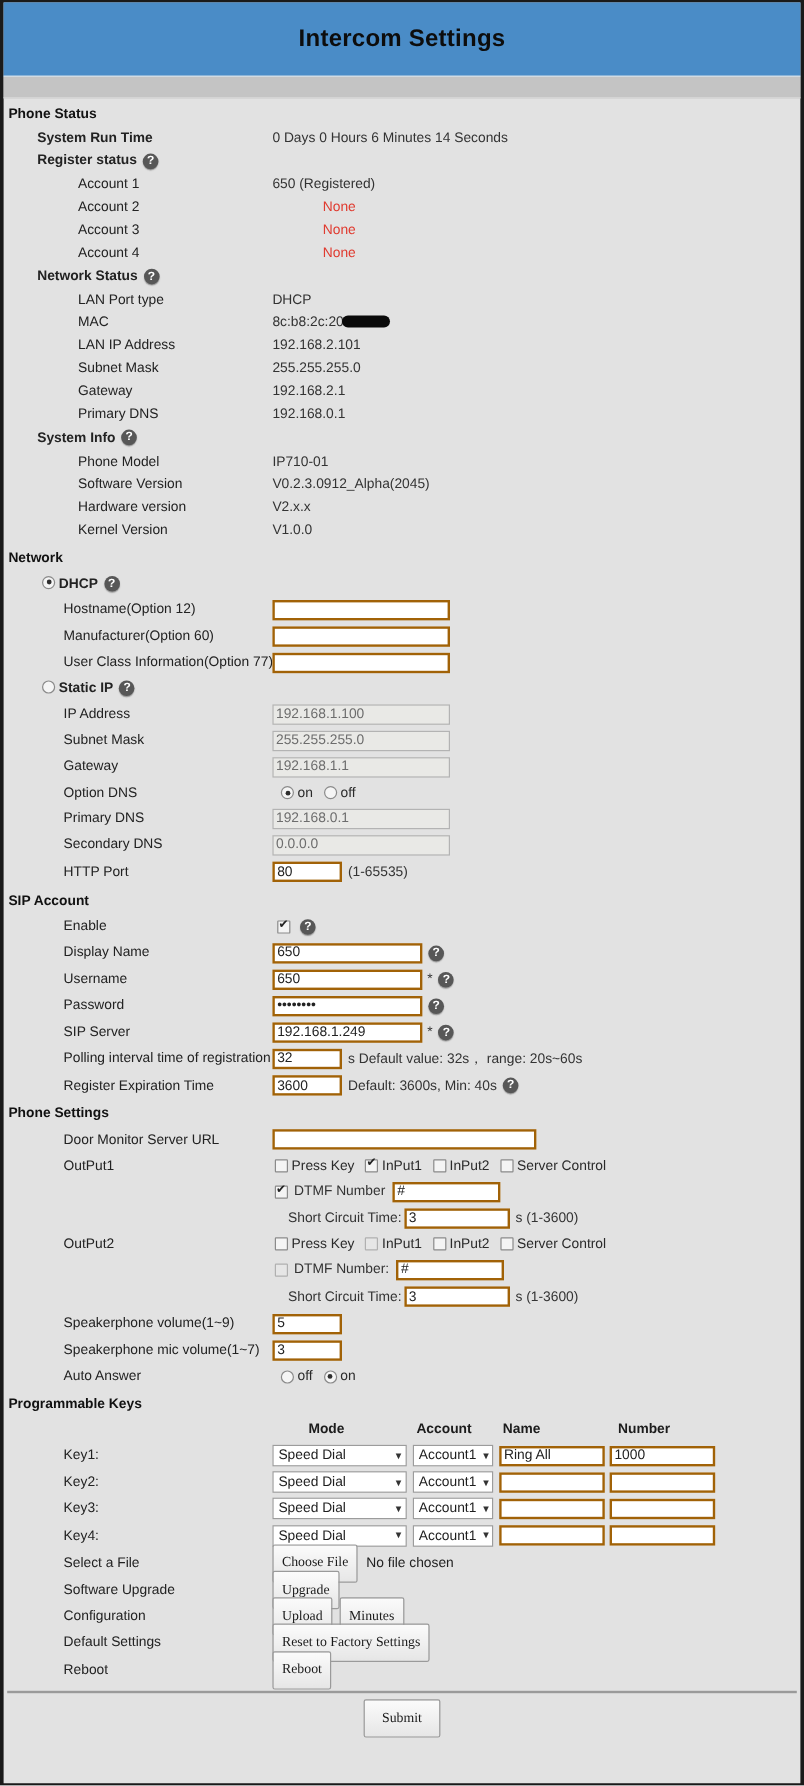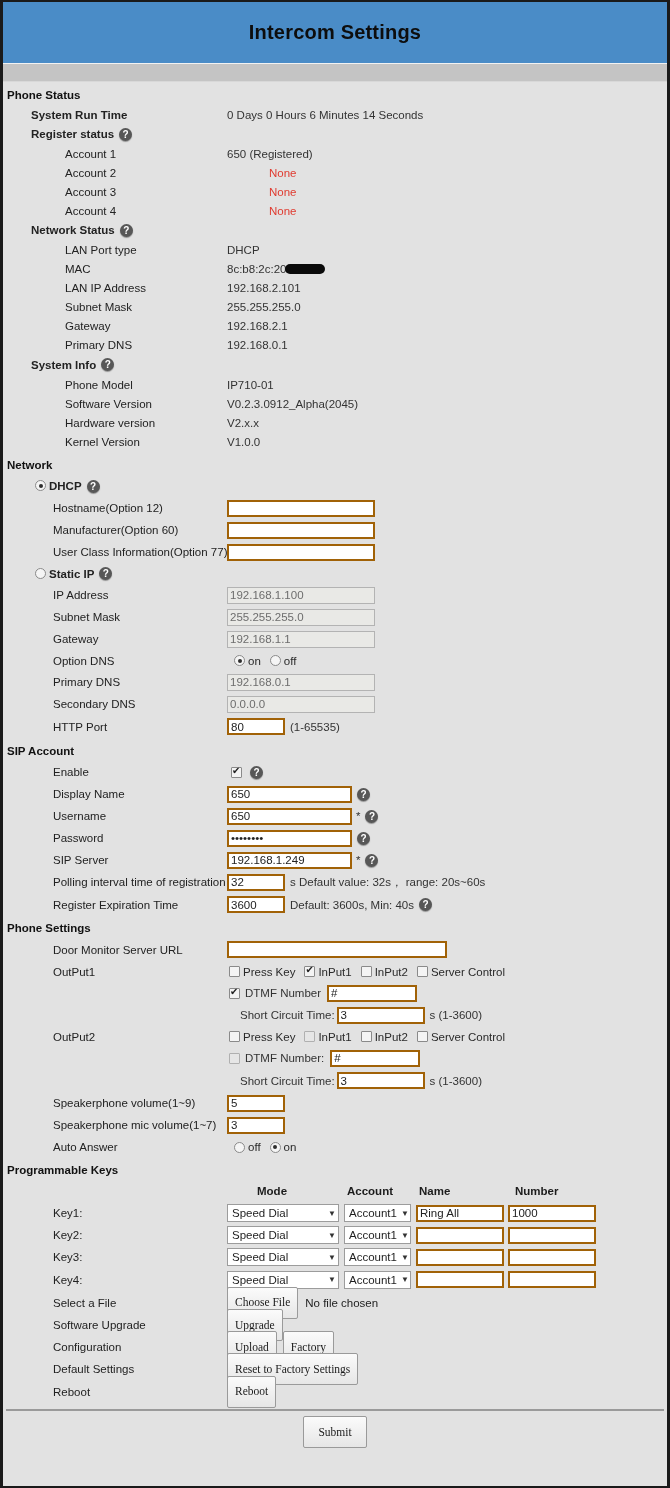--- a/index.html
+++ b/index.html
@@ -616,21 +616,21 @@
     <div class="row" style="height:22px">
       <span class="lbl ind3">Software Upgrade</span>
       <span class="fieldwrap">
         <button class="btn">Upgrade</button>
       </span>
     </div>
     <div class="row" style="height:22px">
       <span class="lbl ind3">Configuration</span>
       <span class="fieldwrap btnrow">
         <button class="btn">Upload</button>
-        <button class="btn">Factory</button>
+        <button class="btn">Minutes</button>
       </span>
     </div>
     <div class="row" style="height:22px">
       <span class="lbl ind3">Default Settings</span>
       <span class="fieldwrap">
         <button class="btn">Reset to Factory Settings</button>
       </span>
     </div>
     <div class="row" style="height:23px">
       <span class="lbl ind3">Reboot</span>

